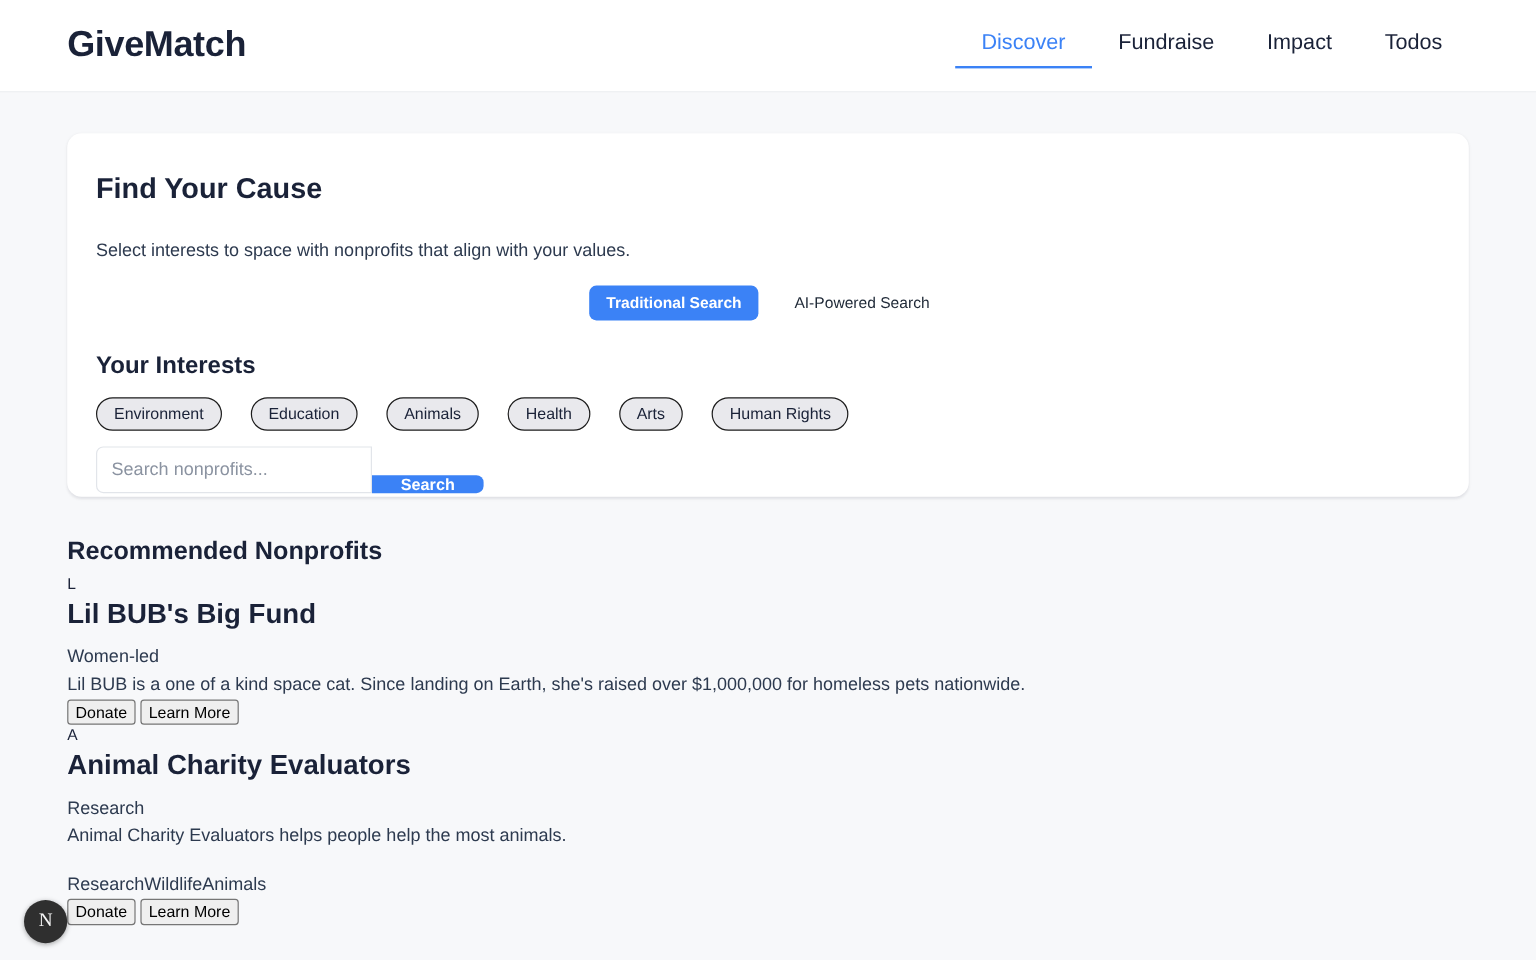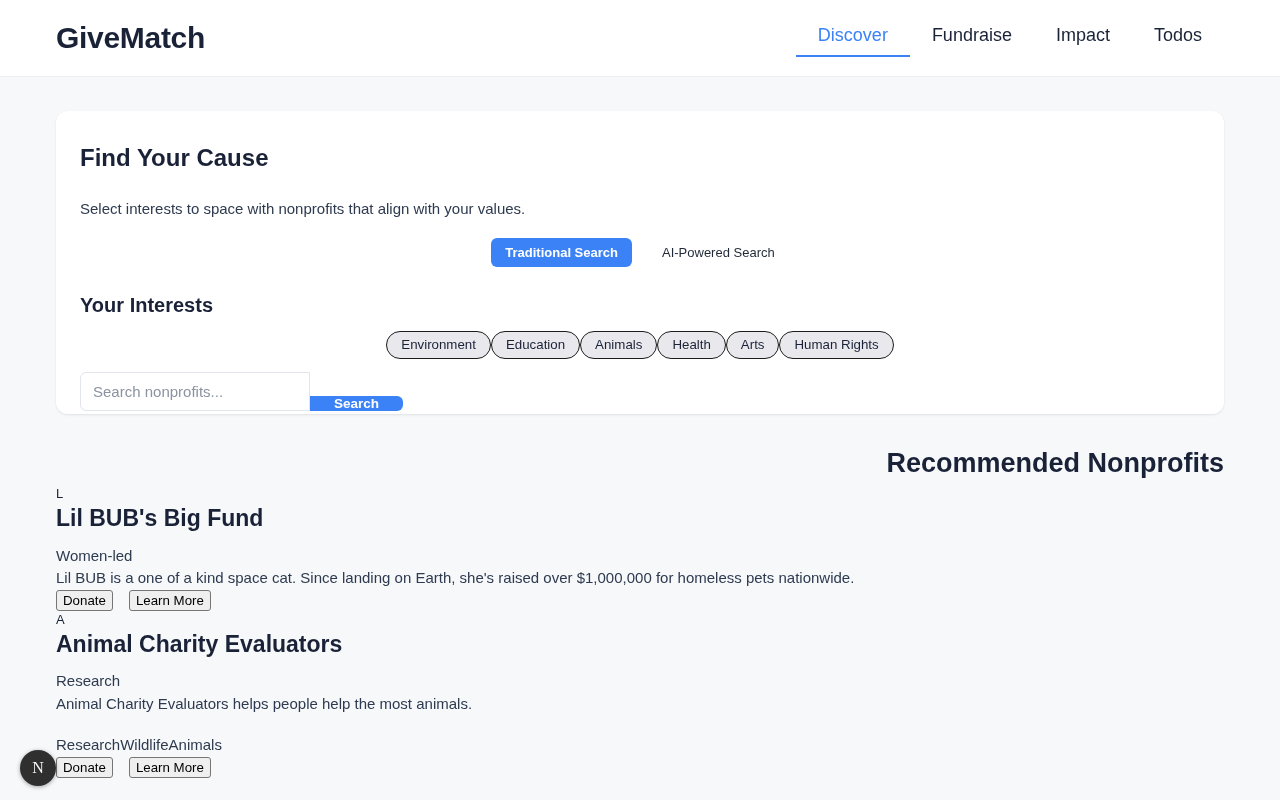--- a/index.html
+++ b/index.html
@@ -111,23 +111,22 @@
   .interests-title {
     font-size: 20px;
     font-weight: bold;
     color: #1a2238;
     margin: 26px 0 0 0;
     line-height: 1.2;
   }
   .chips {
     margin-top: 14px;
     display: flex;
-    gap: 0;
+    gap: 24px;
     flex-wrap: wrap;
-    justify-content: center;
   }
   .chip {
     font-family: inherit;
     font-size: 13.3px;
     padding: 4px 14px;
     border-radius: 999px;
     border: 1px solid #1c1c1c;
     background: #e9e9ed;
     color: #1a2238;
     cursor: pointer;
@@ -158,26 +157,25 @@
     color: #ffffff;
     background: #3b82f6;
     border: none;
     border-radius: 0 6px 6px 0;
     padding: 0 24px;
     cursor: pointer;
   }
 
   
   .rec-title {
-    font-size: 27px;
+    font-size: 21px;
     font-weight: bold;
     color: #1a2238;
     margin: 33px 0 0 0;
     line-height: 1.2;
-    text-align: right;
   }
   .np-list { margin-top: 6px; }
   .np-item { margin-bottom: 0; }
   .np-avatar {
     font-size: 13px;
     color: #1a2238;
     line-height: 1.35;
   }
   .np-name {
     font-size: 23px;
@@ -200,21 +198,21 @@
   }
   .np-tags {
     font-size: 15px;
     color: #2d3a4f;
     margin: 22px 0 0 0;
     line-height: 1.25;
   }
   .np-actions {
     margin-top: 2px;
     display: flex;
-    gap: 16px;
+    gap: 4px;
     align-items: flex-start;
   }
   .np-btn {
     font-family: inherit;
     font-size: 13.3px;
     padding: 1px 6px;
     border: 1px solid #767676;
     border-radius: 3px;
     background: #efefef;
     color: #000000;

